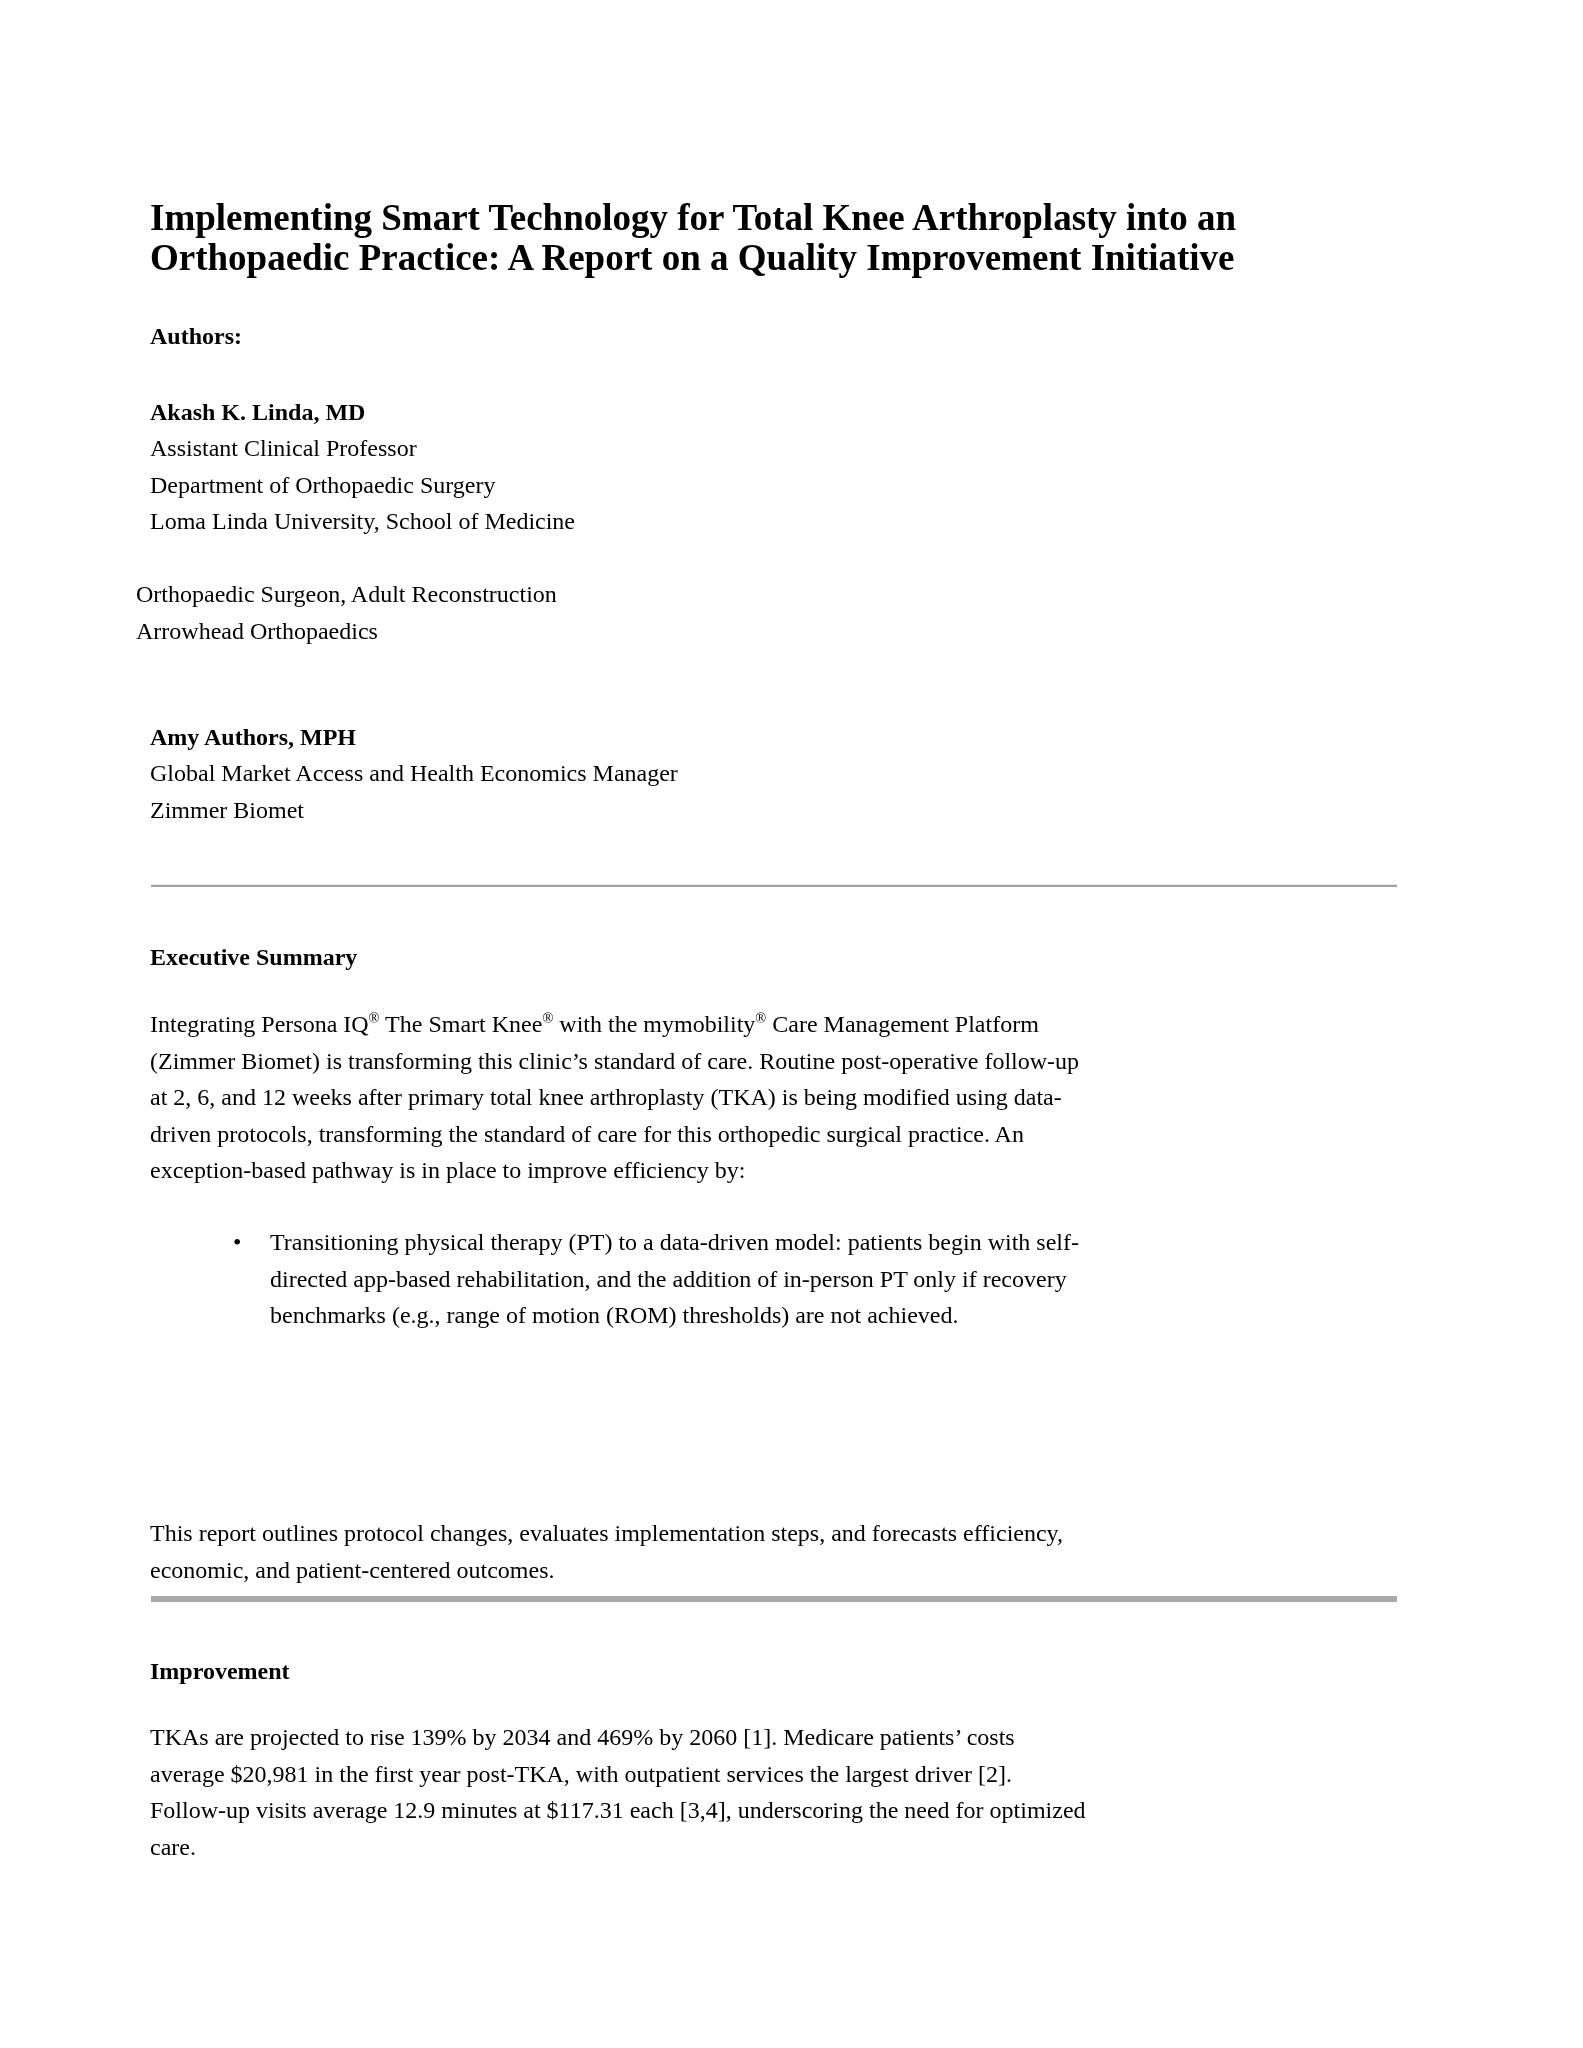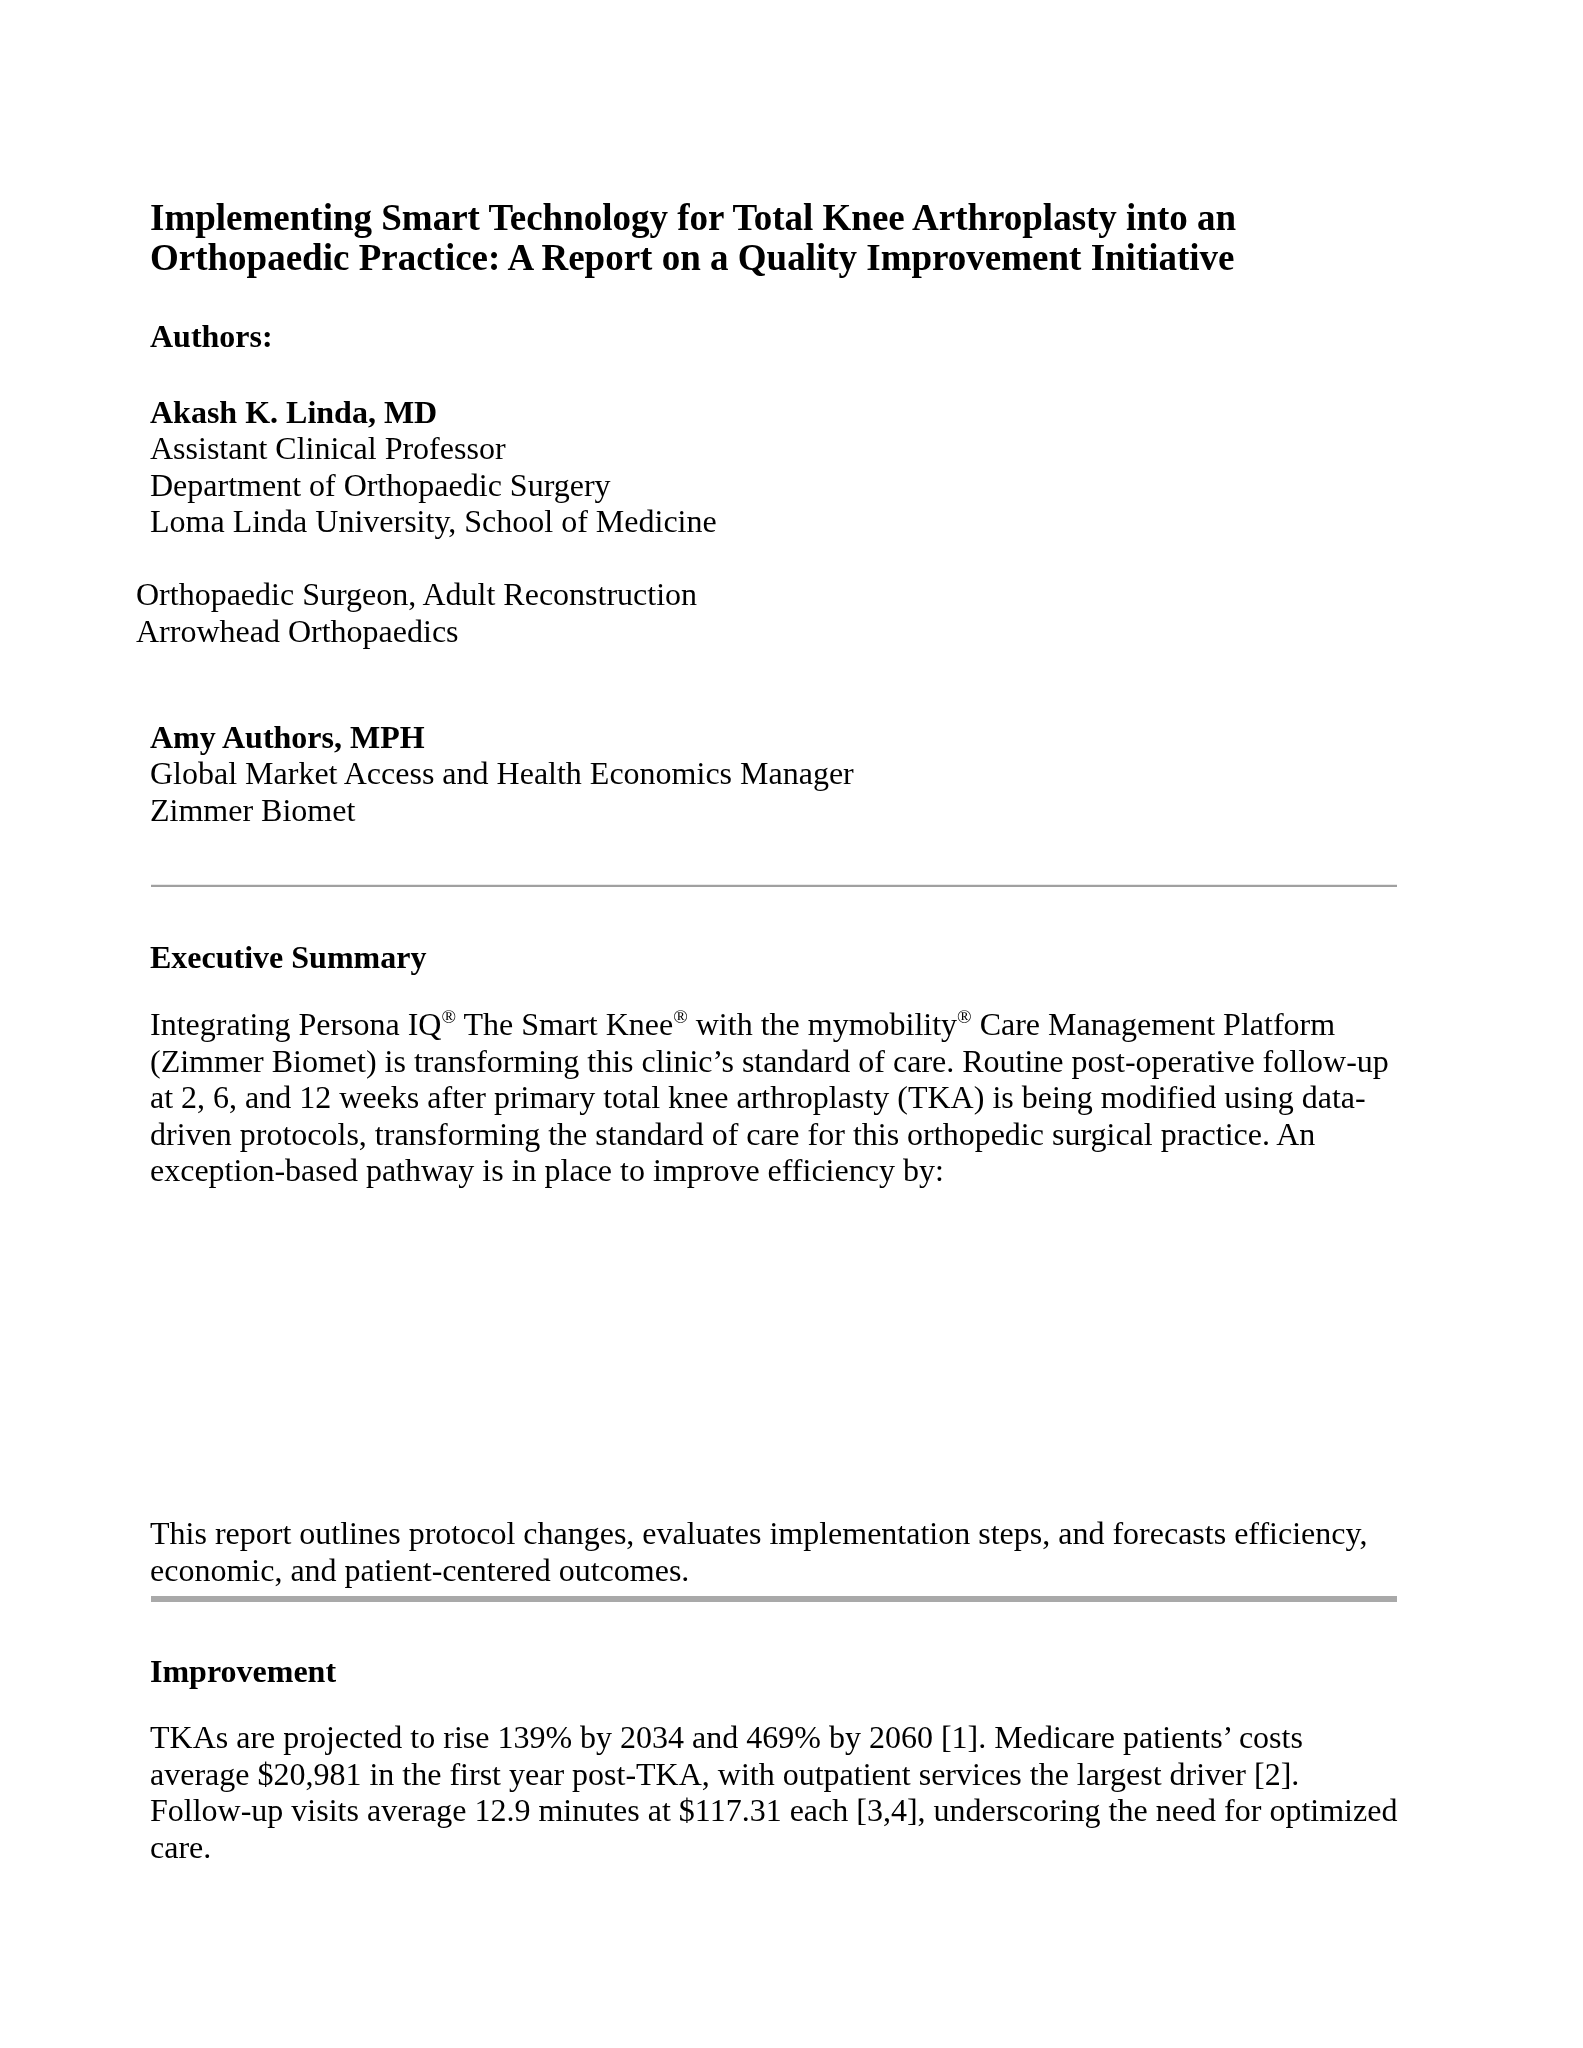--- a/index.html
+++ b/index.html
@@ -17,21 +17,21 @@
   }
   .abs { position: absolute; }
   .doc-title {
     left: 150px; top: 198px;
     font-size: 37px;
     font-weight: bold;
     line-height: 40px;
     white-space: nowrap;
   }
   .body-text {
-    font-size: 32px;
+    font-size: 24px;
     line-height: 36.5px;
     white-space: nowrap;
   }
   .bold { font-weight: bold; }
   sup {
     font-size: 60%;
     line-height: 0;
     vertical-align: super;
   }
   .divider-thin {
@@ -74,20 +74,21 @@
 <div class="abs body-text bold" style="left:150px; top:719px;">Amy Authors, MPH</div>
 <div class="abs body-text" style="left:150px; top:755px;">Global Market Access and Health Economics Manager<br>Zimmer Biomet</div>
 
 <div class="abs divider-thin" style="top:884px;"></div>
 
 <div class="abs body-text bold" style="left:150px; top:939px;">Executive Summary</div>
 
 <div class="abs body-text" style="left:150px; top:1006px;">Integrating Persona IQ<sup>®</sup> The Smart Knee<sup>®</sup> with the mymobility<sup>®</sup> Care Management Platform<br>(Zimmer Biomet) is transforming this clinic’s standard of care. Routine post-operative follow-up<br>at 2, 6, and 12 weeks after primary total knee arthroplasty (TKA) is being modified using data-<br>driven protocols, transforming the standard of care for this orthopedic surgical practice. An<br>exception-based pathway is in place to improve efficiency by:</div>
 
 <ul class="abs body-text bullet-list" style="left:150px; top:1224px; width:1290px;">
+  <li>Transitioning physical therapy (PT) to a data-driven model: patients begin with self-<br>directed app-based rehabilitation, and the addition of in-person PT only if recovery<br>benchmarks (e.g., range of motion (ROM) thresholds) are not achieved.</li>
 </ul>
 
 <div class="abs body-text" style="left:150px; top:1515px;">This report outlines protocol changes, evaluates implementation steps, and forecasts efficiency,<br>economic, and patient-centered outcomes.</div>
 
 <div class="abs divider-thick" style="top:1596px;"></div>
 
 <div class="abs body-text bold" style="left:150px; top:1653px;">Improvement</div>
 
 <div class="abs body-text" style="left:150px; top:1719px;">TKAs are projected to rise 139% by 2034 and 469% by 2060 [1]. Medicare patients’ costs<br>average $20,981 in the first year post-TKA, with outpatient services the largest driver [2].<br>Follow-up visits average 12.9 minutes at $117.31 each [3,4], underscoring the need for optimized<br>care.</div>
 

